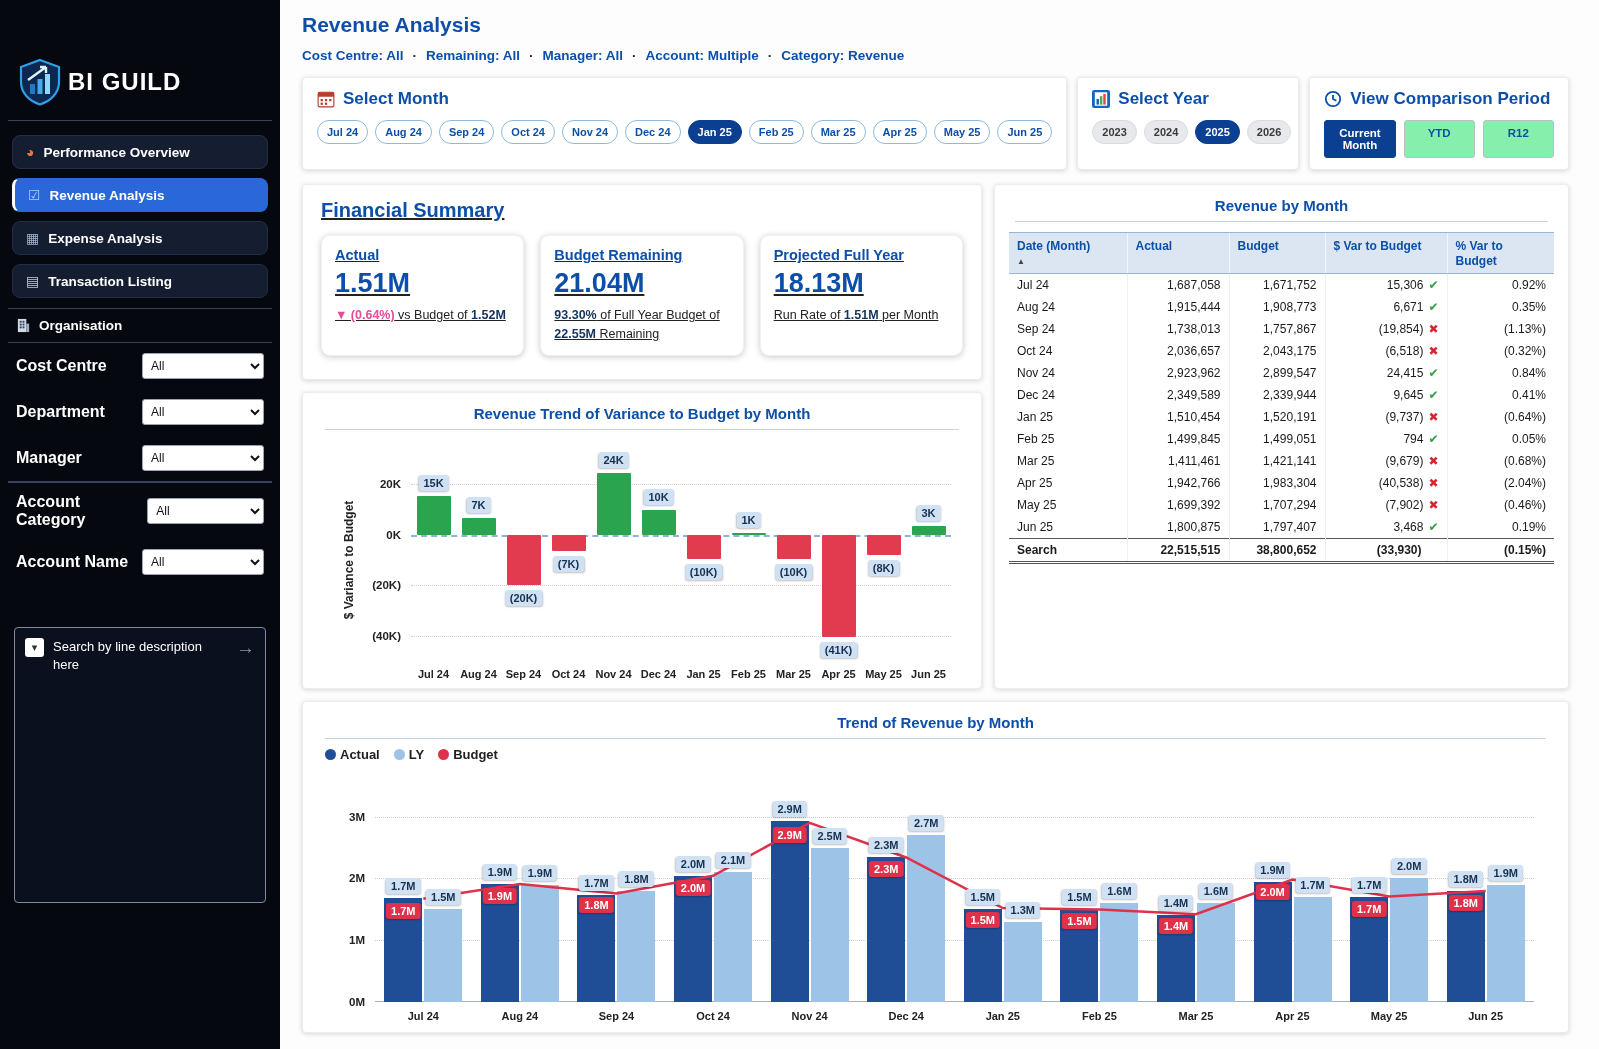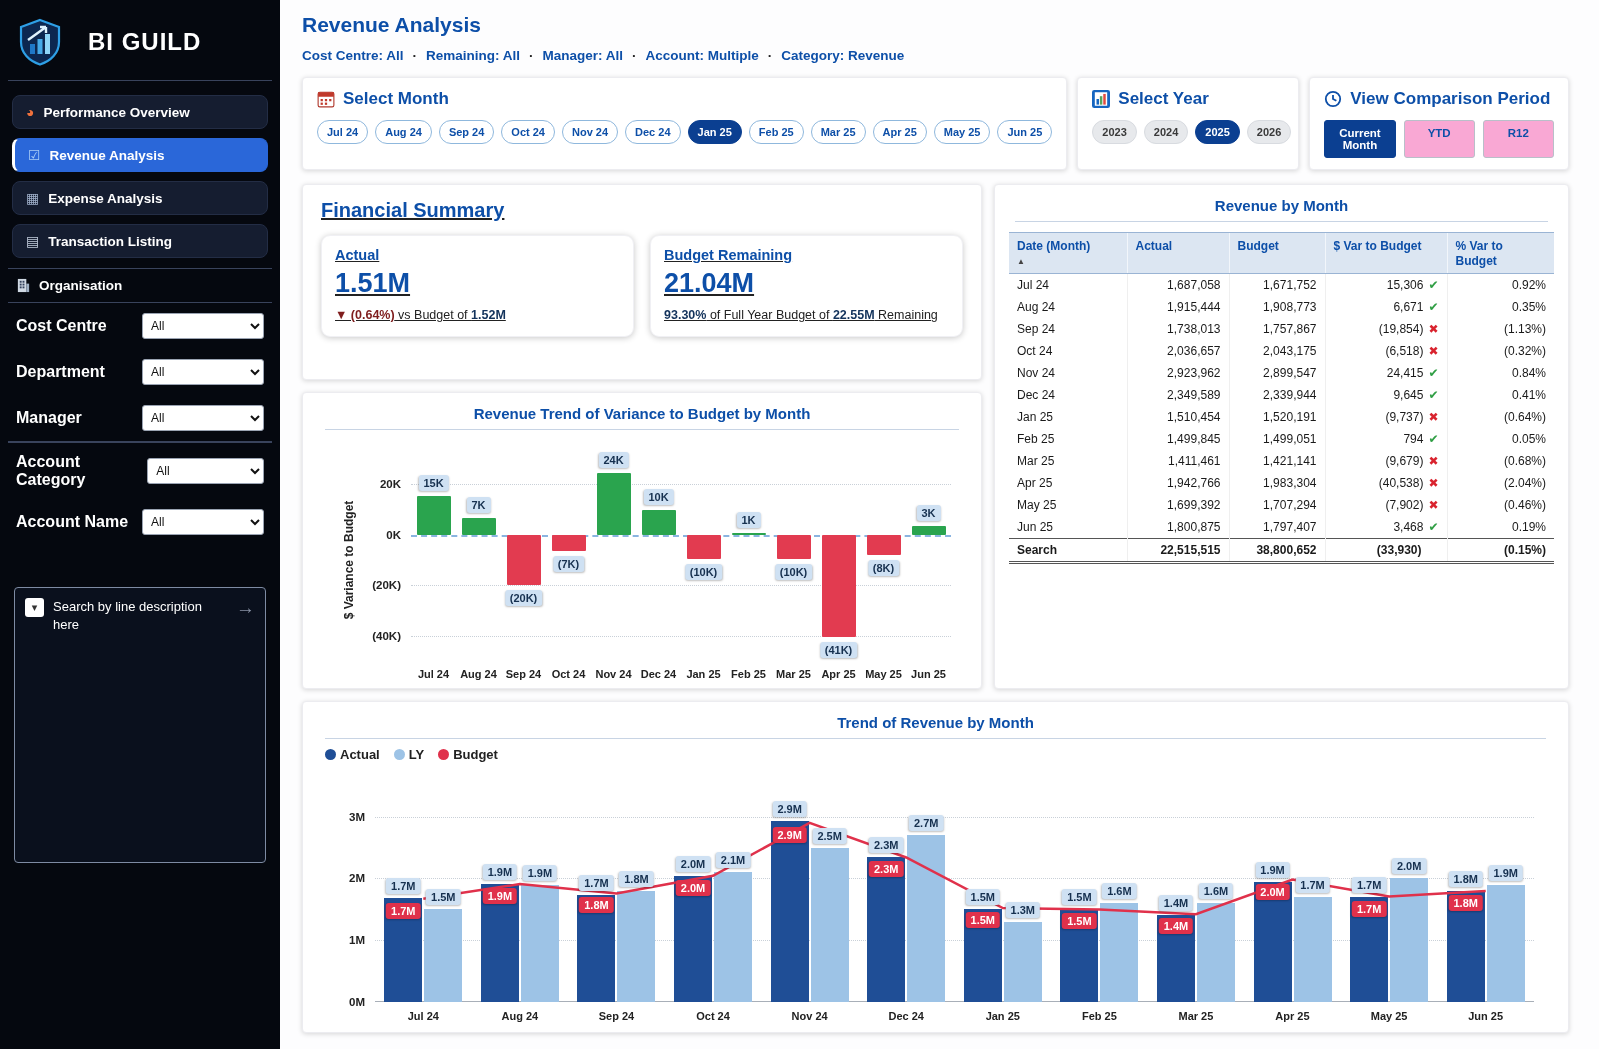--- a/index.html
+++ b/index.html
@@ -3,21 +3,21 @@
 <meta charset="utf-8">
 <style>
   * { box-sizing: border-box; margin: 0; padding: 0; }
   html,body { width:1599px; height:1049px; overflow:hidden; }
   body {
     font-family: "Liberation Sans", "DejaVu Sans", sans-serif;
     display:flex; background:#ffffff; color:#222;
   }
   
   .sidebar{ width:280px; flex-shrink:0; background:#05080f; color:#fff; display:flex; flex-direction:column; }
-  .logo-row{ display:flex; align-items:center; gap:24px; padding:18px 16px 14px; }
+  .logo-row{ display:flex; align-items:center; gap:4px; padding:18px 16px 14px;margin-top:40px; }
   .logo-text{ font-size:24px; font-weight:bold; letter-spacing:1px; }
   .side-div{ border:0; border-top:1px solid #39435c; margin:0 8px; }
   .nav{ padding:14px 12px 10px; display:flex; flex-direction:column; gap:9px; }
   .nav-item{ display:flex; align-items:center; gap:9px; background:#151d30; border:1px solid #232d45;
     border-radius:8px; height:34px; padding:0 13px; font-size:13.5px; font-weight:bold; color:#fff; cursor:pointer; }
   .nav-item.active{ background:#2a67d9; border-color:#2a67d9; border-left:3px solid #ffffff; }
   .nav-icon{ font-size:14px; line-height:1; }
   .nav-icon[data-name="performance-icon"]{ color:#f0713c; }
   .nav-icon[data-name="checkbox-icon"]{ color:#a9cdf5; }
   .nav-icon[data-name="expense-icon"]{ color:#9fb0ca; }
@@ -46,35 +46,35 @@
   .panel-title{ color:#0d4fa8; font-weight:bold; font-size:17px; display:flex; align-items:center; gap:8px; }
   .month-card{ flex:1; padding:11px 14px; }
   .year-card{ width:222px; padding:11px 14px; }
   .cmp-card{ width:330px; padding:11px 14px; }
   .pills{ display:flex; gap:7px; margin-top:11px; flex-wrap:nowrap; }
   .pill{ border:1px solid #8fb8dd; color:#0d4fa8; background:#fff; border-radius:12px; font-size:11px;
     font-weight:bold; padding:5px 9px; cursor:pointer; white-space:nowrap; }
   .pill.selected{ background:#0b3f91; color:#fff; border-color:#0b3f91; }
   .pill.gray{ background:#e7e9ec; border-color:#d8dbe0; color:#3a3a3a; }
   .cmp-btns{ display:flex; gap:8px; margin-top:11px; }
-  .cmp-btn{ border:1px solid #b9bfc9; background:#f9a8d4; color:#0d4fa8; font-size:11.5px; font-weight:bold;
+  .cmp-btn{ border:1px solid #b9bfc9; background:#86efac; color:#0d4fa8; font-size:11.5px; font-weight:bold;
     padding:6px 0; border-radius:3px; cursor:pointer; flex:1; text-align:center; }
   .cmp-btn.selected{ background:#0b3f91; color:#fff; border-color:#0b3f91; }
   
   .mid-row{ display:flex; gap:12px; margin-top:14px; height:505px; }
   .left-col{ width:680px; display:flex; flex-direction:column; gap:12px; }
   .fin-card{ padding:14px 18px; height:198px;text-decoration:underline; }
   .fin-title{ font-size:20px; color:#0d4fa8; font-weight:bold; }
   .kpi-row{ display:flex; gap:16px; margin-top:13px; }
   .kpi{ flex:1; border-radius:9px; box-shadow:0 1px 6px rgba(0,0,0,.22); border:1px solid #f0f0f4;
     padding:11px 13px; background:#fff; }
   .kpi-label{ color:#0d4fa8; font-weight:bold; font-size:14.5px; }
   .kpi-value{ color:#0d4fa8; font-weight:bold; font-size:27px; margin:5px 0 7px; }
   .kpi-sub{ font-size:12.5px; color:#222; line-height:1.5; }
-  .red{ color:#7f1d1d; font-weight:bold; }
+  .red{ color:#ec4899; font-weight:bold; }
   .strong{ font-weight:bold; color:#13335c; }
   
   .chart-title{ text-align:center; color:#0d4fa8; font-weight:bold; font-size:15px; padding-bottom:7px;
     border-bottom:1px solid #c8d4e4; margin:0 6px; }
   .gridline{ position:absolute; left:0; right:0; border-top:1px dotted #c9d0d8; }
   .zero-line{ position:absolute; left:0; right:0; border-top:2px dashed #8ab4e0; }
   .baseline{ position:absolute; left:0; right:0; border-top:1px solid #a8afb8; }
   .ytick{ position:absolute; left:-10px; transform:translate(-100%,-50%); font-size:11.5px; font-weight:bold;
     color:#222; white-space:nowrap; }
   .xlabels{ display:flex; }
@@ -294,20 +294,25 @@
         <div class="kpi-row" data-name="kpi-row">
           <div class="kpi" data-name="kpi-actual">
             <div class="kpi-label" data-name="kpi-label">Actual</div>
             <div class="kpi-value" data-name="kpi-value">1.51M</div>
             <div class="kpi-sub" data-name="kpi-subtext"><span class="red" data-name="delta-down-indicator">▼ (0.64%)</span><span data-name="kpi-subtext-part"> vs Budget of </span><span class="strong" data-name="kpi-subtext-value">1.52M</span></div>
           </div>
           <div class="kpi" data-name="kpi-budget-remaining">
             <div class="kpi-label" data-name="kpi-label">Budget Remaining</div>
             <div class="kpi-value" data-name="kpi-value">21.04M</div>
             <div class="kpi-sub" data-name="kpi-subtext"><span class="strong" data-name="kpi-subtext-value">93.30%</span><span data-name="kpi-subtext-part"> of Full Year Budget of </span><span class="strong" data-name="kpi-subtext-value">22.55M</span><span data-name="kpi-subtext-part"> Remaining</span></div>
+          </div>
+          <div class="kpi" data-name="kpi-projected">
+            <div class="kpi-label" data-name="kpi-label">Projected Full Year</div>
+            <div class="kpi-value" data-name="kpi-value">18.13M</div>
+            <div class="kpi-sub" data-name="kpi-subtext"><span data-name="kpi-subtext-part">Run Rate of </span><span class="strong" data-name="kpi-subtext-value">1.51M</span><span data-name="kpi-subtext-part"> per Month</span></div>
           </div>
         </div>
       </div>
       <div class="card var-card" data-name="variance-chart-card">
         <div class="chart-title" data-name="variance-chart-title">Revenue Trend of Variance to Budget by Month</div>
         <div class="var-wrap" data-name="variance-chart">
           <div class="var-plot" data-name="variance-plot">
             <div class="y-axis-title" data-name="y-axis-title">$ Variance to Budget</div>
           <div class="gridline" data-name="gridline" style="top: 20.2105px;"></div>
               <div class="ytick" data-name="y-tick-label" style="top: 20.2105px;">20K</div>

